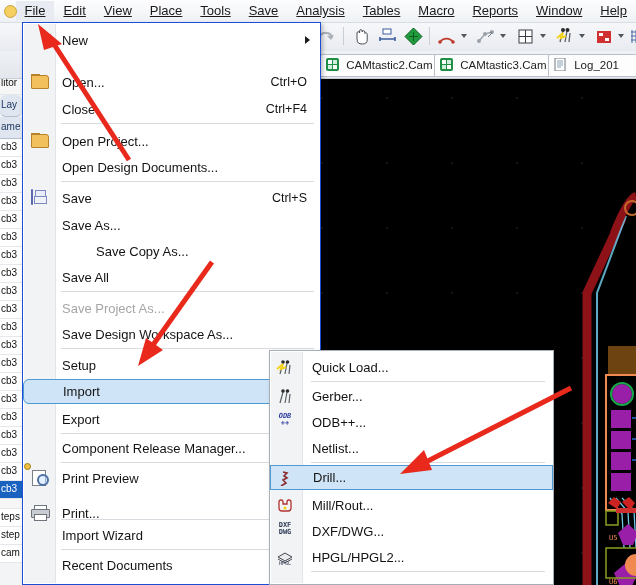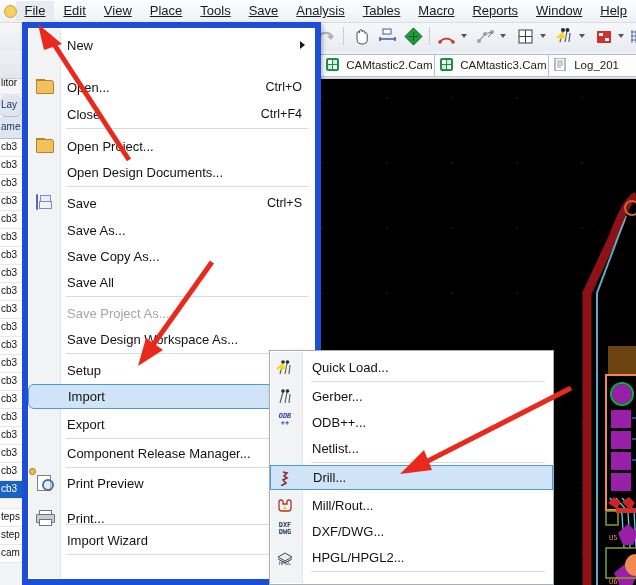--- a/index.html
+++ b/index.html
@@ -48,21 +48,21 @@
   .lp-hdr{background:#dfe6f0;border-bottom:1px solid #b6bfcc;color:#16325c;}
   .lp-cell{background:#ffffff;border-bottom:1px solid #e4e7ec;color:#111;}
   .lp-cell.sel{background:#1962c0;color:#fff;}
   .lp-cell.plain{background:#f6f6f6;}
 
   
   #canvas{left:22px;top:78px;width:614px;height:507px;background:#000;overflow:hidden;}
 
   
   #filemenu{left:22px;top:22px;width:299px;height:563px;
-    background:#fff;border:6px solid #1d4ed8;box-shadow:2px 2px 4px rgba(0,0,0,.25);
+    background:#fff;border:1px solid #1d4ed8;box-shadow:2px 2px 4px rgba(0,0,0,.25);
     box-sizing:border-box;}
   #filemenu .gutter{position:absolute;left:1px;top:1px;width:31px;bottom:1px;
     background:#f2f3f5;border-right:1px solid #e2e4e8;}
   .mrow{position:absolute;left:1px;right:1px;height:26px;display:flex;align-items:center;}
   .mrow .lbl{position:absolute;left:38px;font-size:13px;color:#131313;white-space:nowrap;}
   .mrow .acc{position:absolute;right:12px;font-size:12.5px;color:#131313;}
   .mrow .arw{position:absolute;right:9px;top:9px;width:0;height:0;
     border-top:4px solid transparent;border-bottom:4px solid transparent;border-left:5px solid #1a1a1a;}
   .mrow.dis .lbl{color:#a6a6a6;}
   .mrow.hl{background:#cfe4f7;border:1px solid #4f9ad4;left:0;right:0;box-sizing:border-box;}
@@ -453,21 +453,21 @@
       <span class="diskette"><i class="sh"></i><i class="lb"></i></span>
     </span>
     <span class="lbl">Save</span>
     <span class="acc">Ctrl+S</span>
   </div>
 
   <div class="mrow" style="top:189px;">
     <span class="lbl">Save As...</span>
   </div>
 
-  <div class="mrow" style="top:215px;">
+  <div class="mrow" style="top:215px;margin-left:34px;">
     <span class="lbl">Save Copy As...</span>
   </div>
 
   <div class="mrow" style="top:241px;">
     <span class="lbl">Save All</span>
   </div>
   <div class="msep" style="top:268px;"></div>
 
   <div class="mrow dis" style="top:272px;">
     <span class="lbl">Save Project As...</span>
@@ -512,20 +512,24 @@
     </span>
     <span class="lbl">Print...</span>
   </div>
   <div class="msep" style="top:496px;"></div>
 
   <div class="mrow" style="top:499px;">
     <span class="lbl">Import Wizard</span>
   </div>
   <div class="msep" style="top:526px;"></div>
 
+  <div class="mrow" style="top:529px;">
+    <span class="lbl">Recent Documents</span>
+    <span class="arw"></span>
+  </div>
 
   <div class="mrow" style="top:556px;">
     <span class="lbl">Recent Projects</span>
 
   </div>
 </div>
 
 <div class="abs" id="submenu">
   <div class="gutter"></div>
 

